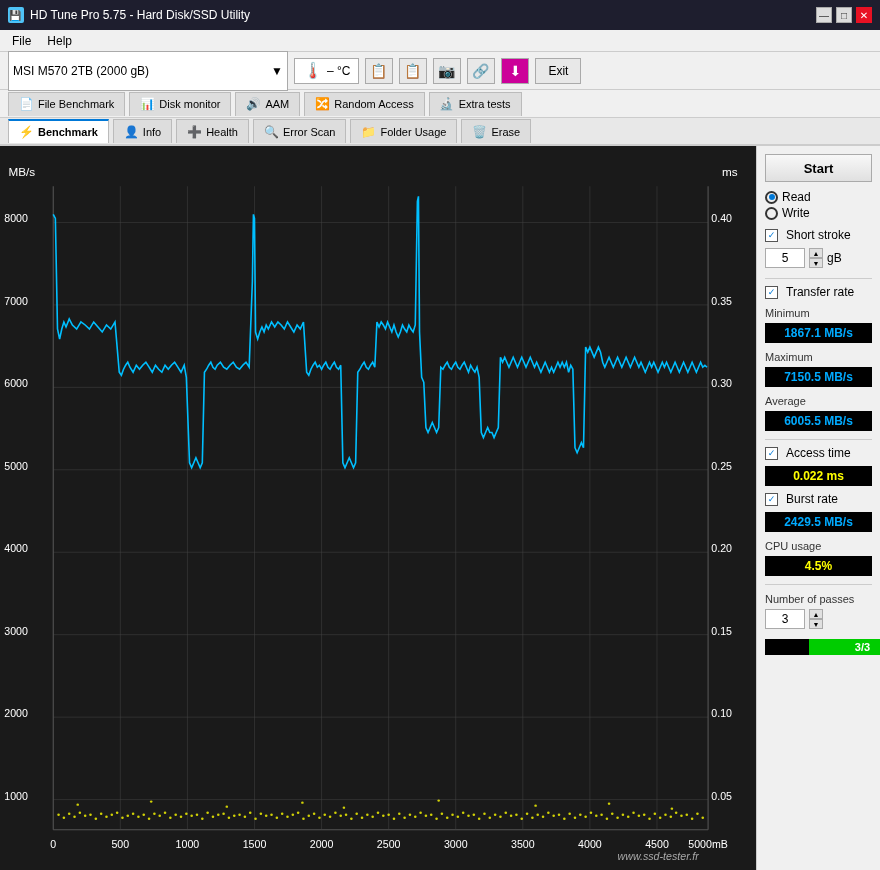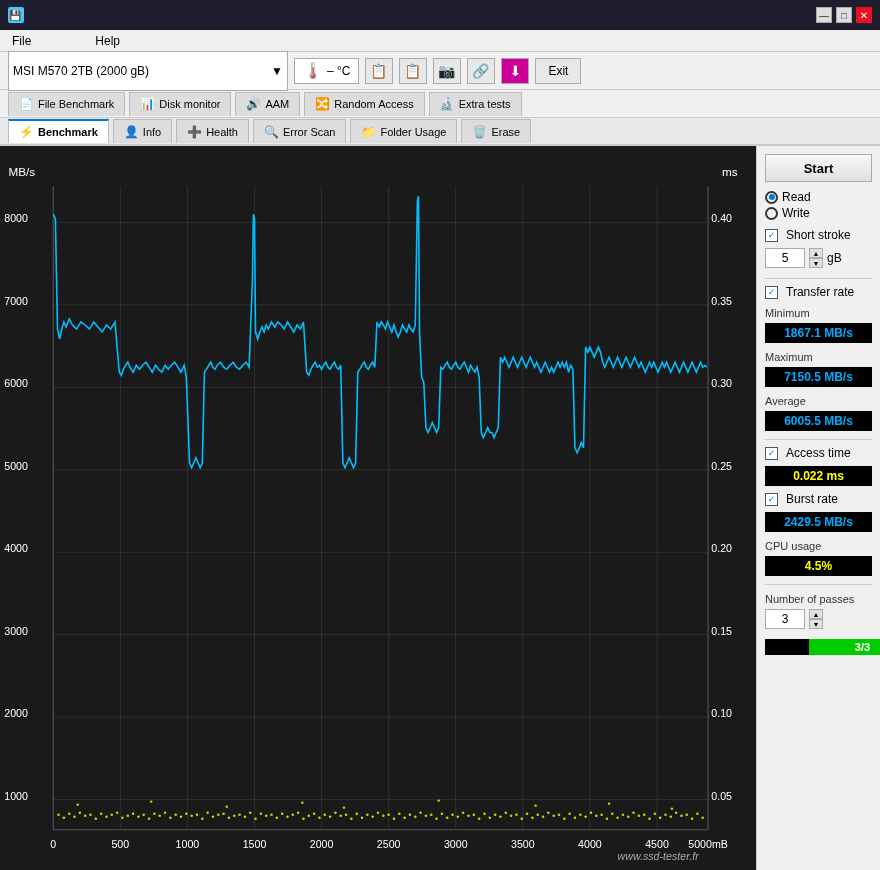--- a/index.html
+++ b/index.html
@@ -22,21 +22,20 @@
     .title-btn { width: 16px; height: 16px; border: 1px solid #aaa; background: #ddd; cursor: pointer; display: flex; align-items: center; justify-content: center; font-size: 10px; color: #333; }
 
     
     .menu-bar {
       background: #f0f0f0;
       height: 22px;
       display: flex;
       align-items: center;
       padding: 0 4px;
       border-bottom: 1px solid #ccc;
-      gap: 48px;
     }
     .menu-item { padding: 2px 8px; cursor: pointer; font-size: 12px; }
 
     
     .toolbar {
       background: #f0f0f0;
       height: 38px;
       display: flex;
       align-items: center;
       padding: 0 8px;
@@ -222,20 +221,21 @@
     }
 
     .divider { height: 1px; background: #ccc; margin: 2px 0; }
   </style>
 </head>
 <body>
 
 <div class="title-bar">
   <div class="title-bar-left">
     <div class="title-bar-icon">💾</div>
+    <span class="title-bar-text">HD Tune Pro 5.75 - Hard Disk/SSD Utility</span>
   </div>
   <div class="title-bar-controls">
     <div class="title-btn">—</div>
     <div class="title-btn">□</div>
     <div class="title-btn" style="background:#e81123;color:white;border-color:#e81123;">✕</div>
   </div>
 </div>
 
 <div class="menu-bar">
   <div class="menu-item">File</div>

